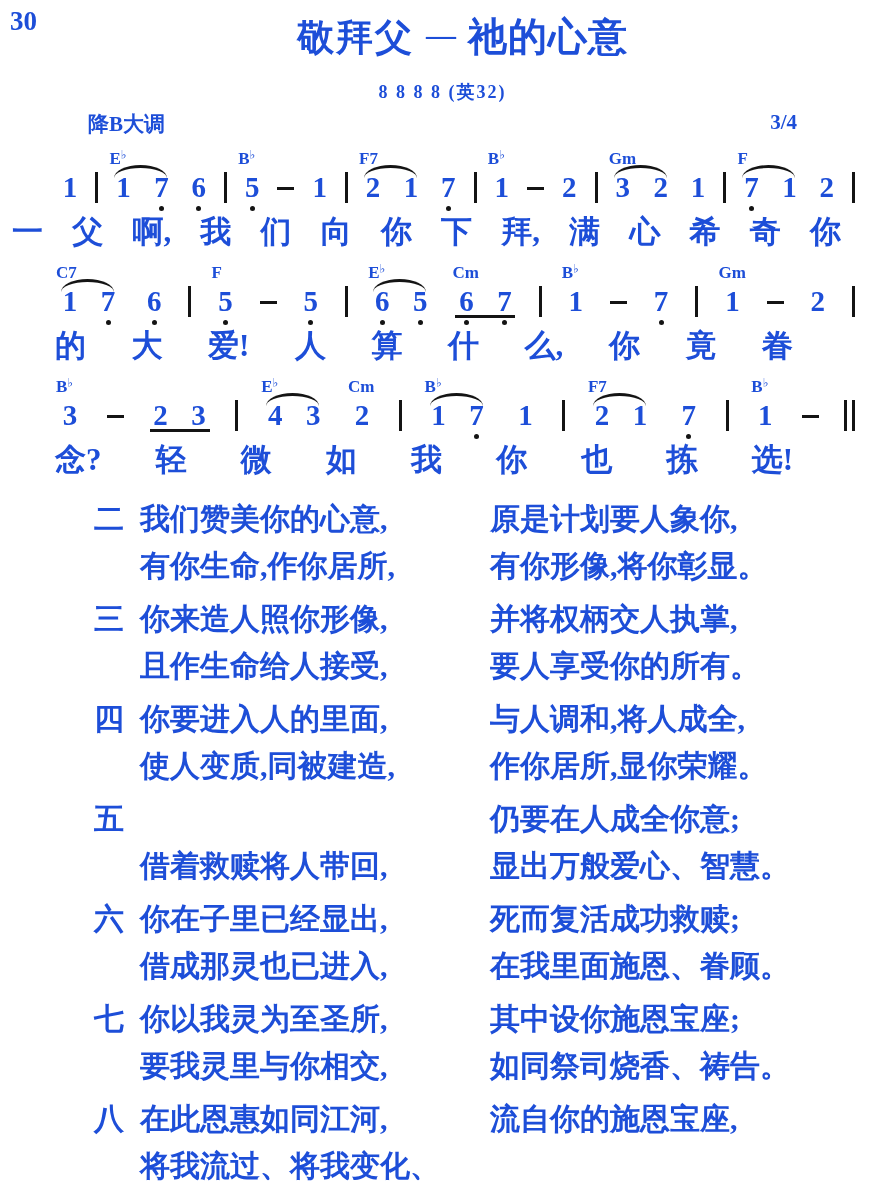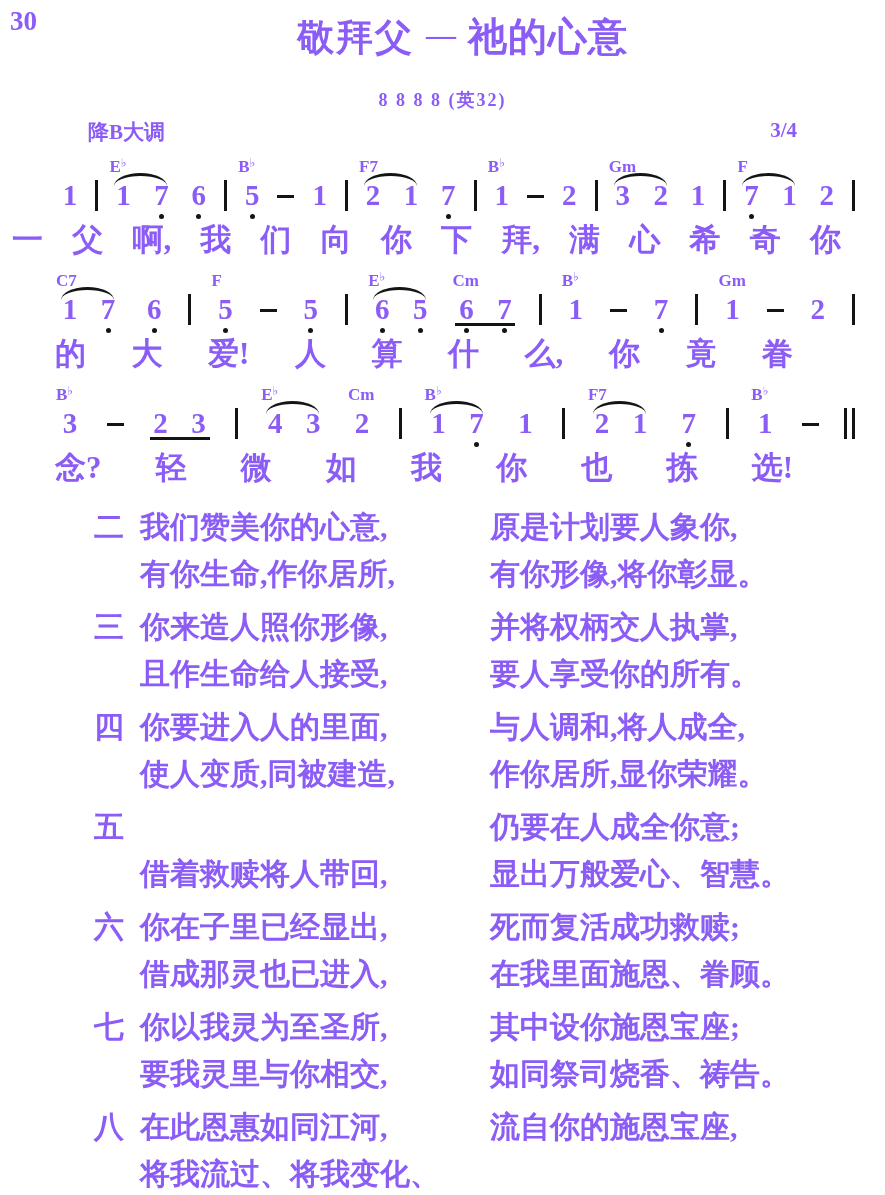--- a/index.html
+++ b/index.html
@@ -1,23 +1,23 @@
 <!DOCTYPE html>
 <html><head>
 <meta charset="utf-8">
 <style>
   html,body{margin:0;padding:0;background:#e8e8e8;}
   .page{width:885px;height:1195px;margin:0 auto;background:#ffffff;position:relative;
-        font-family:"Liberation Serif","DejaVu Serif",serif;color:#8b5cf6;overflow:hidden;}
+        font-family:"Liberation Serif","DejaVu Serif",serif;color:#1d4ed8;overflow:hidden;}
   .page-num{position:absolute;top:6px;left:10px;font-size:27px;font-weight:bold;}
   .title-row{text-align:center;padding-top:10px;white-space:nowrap;}
   .title-main{font-family:"Liberation Sans","DejaVu Sans",sans-serif;font-size:37px;font-weight:700;letter-spacing:2px;margin-left:40px;}
   .title-dash{font-size:30px;font-weight:bold;margin:0 12px;vertical-align:5px;}
   .title-sub{font-family:"Liberation Sans","DejaVu Sans",sans-serif;font-size:39px;font-weight:bold;letter-spacing:1px;}
-  .meter{text-align:center;font-size:18px;font-weight:bold;margin-top:24px;letter-spacing:2px;}
+  .meter{text-align:center;font-size:18px;font-weight:bold;margin-top:16px;letter-spacing:2px;}
   .keytime{display:flex;justify-content:space-between;margin:6px 88px 0 88px;font-size:21px;font-weight:bold;font-family:Liberation Serif, serif;}
 
   
   .music-line{display:flex;justify-content:space-between;align-items:flex-end;
               margin:34px 30px 0 58px;height:39px;}
   .ncol{width:24px;display:flex;flex-direction:column;align-items:center;}
   .ndigit{font-size:29px;font-weight:bold;line-height:30px;}
   .odot{width:5px;height:5px;border-radius:50%;background:#141414;margin-top:4px;}
   .odot.hid{visibility:hidden;}
   .ntok,.grp{position:relative;display:flex;}

